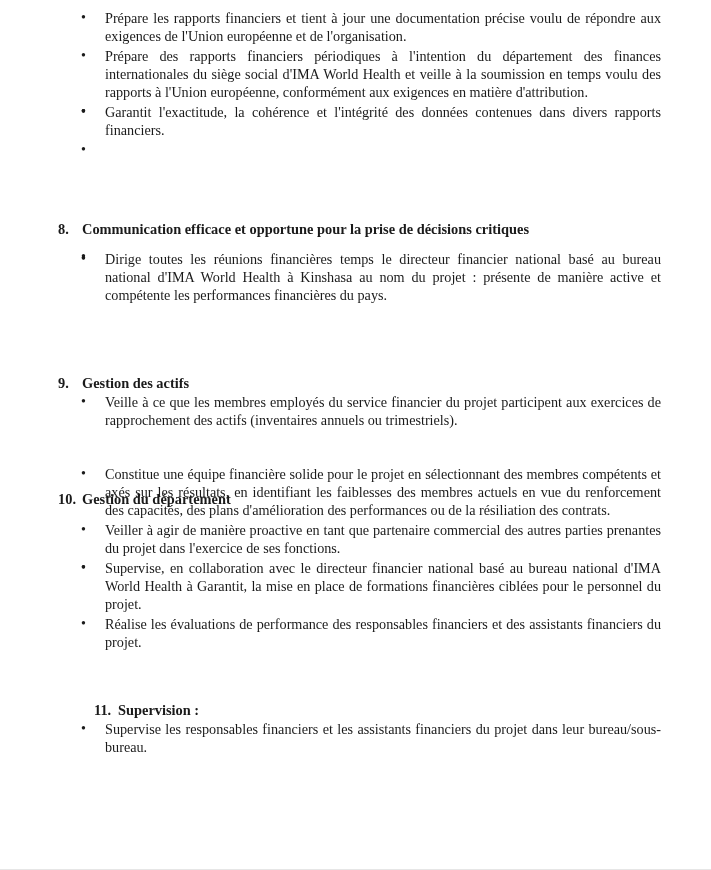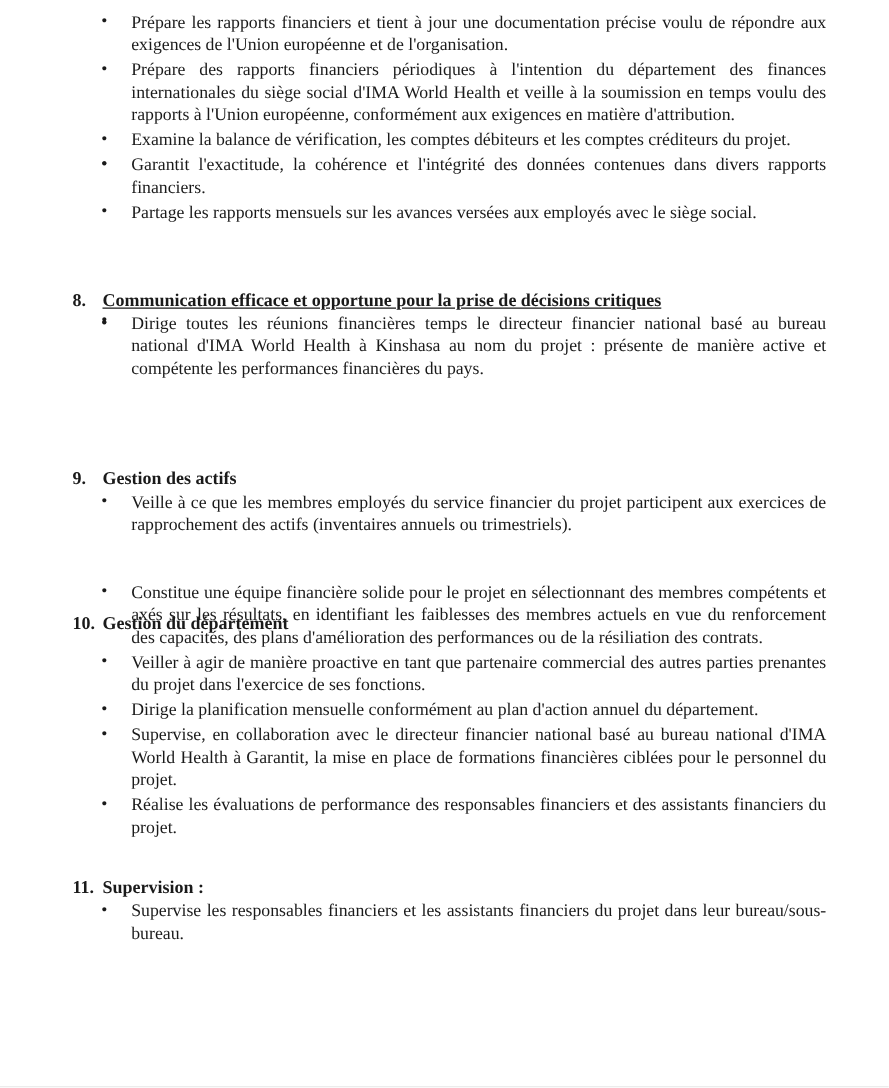--- a/index.html
+++ b/index.html
@@ -37,27 +37,27 @@
   }
 </style>
 </head>
 <body>
 
 <div class="page">
 
   <ul class="bullets list-a" style="top:9px;">
     <li><span class="dot">•</span><span>Prépare les rapports financiers et tient à jour une documentation précise voulu de répondre aux exigences de l'Union européenne et de l'organisation.</span></li>
     <li><span class="dot">•</span><span>Prépare des rapports financiers périodiques à l'intention du département des finances internationales du siège social d'IMA World Health et veille à la soumission en temps voulu des rapports à l'Union européenne, conformément aux exigences en matière d'attribution.</span></li>
-    <li><span class="dot">•</span><span>Examine la balance de vérification, les comptes débiteurs et les comptes créditeurs du projet.</span></li>
+    <li><span class="dot">•</span></li>
     <li><span class="dot">•</span></li>
     <li><span class="dot">•</span><span>Garantit l'exactitude, la cohérence et l'intégrité des données contenues dans divers rapports financiers.</span></li>
-    <li><span class="dot">•</span><span>Partage les rapports mensuels sur les avances versées aux employés avec le siège social.</span></li>
+    <li><span class="dot">•</span></li>
   </ul>
 
-  <div class="section-head" style="top:232px;text-decoration:underline;">
+  <div class="section-head" style="top:220px;">
     <span class="num">8.</span><span>Communication efficace et opportune pour la prise de décisions critiques</span>
   </div>
   <ul class="bullets list-b" style="top:248px;">
     <li><span class="dot">•</span></li>
     <li><span class="dot">•</span></li>
     <li><span class="dot">•</span><span>Dirige toutes les réunions financières temps le directeur financier national basé au bureau national d'IMA World Health à Kinshasa au nom du projet : présente de manière active et compétente les performances financières du pays.</span></li>
   </ul>
 
   <div class="section-head" style="top:374px;">
     <span class="num">9.</span><span>Gestion des actifs</span>
@@ -65,26 +65,26 @@
   <ul class="bullets list-b" style="top:393px;">
     <li><span class="dot">•</span><span>Veille à ce que les membres employés du service financier du projet participent aux exercices de rapprochement des actifs (inventaires annuels ou trimestriels).</span></li>
   </ul>
 
   <div class="section-head" style="top:446px;margin-top:44px;">
     <span class="num">10.</span><span>Gestion du département</span>
   </div>
   <ul class="bullets list-b" style="top:465px;">
     <li><span class="dot">•</span><span>Constitue une équipe financière solide pour le projet en sélectionnant des membres compétents et axés sur les résultats, en identifiant les faiblesses des membres actuels en vue du renforcement des capacités, des plans d'amélioration des performances ou de la résiliation des contrats.</span></li>
     <li><span class="dot">•</span><span>Veiller à agir de manière proactive en tant que partenaire commercial des autres parties prenantes du projet dans l'exercice de ses fonctions.</span></li>
-    <li><span class="dot">•</span><span>Dirige la planification mensuelle conformément au plan d'action annuel du département.</span></li>
+    <li><span class="dot">•</span></li>
     <li><span class="dot">•</span><span>Supervise, en collaboration avec le directeur financier national basé au bureau national d'IMA World Health à Garantit, la mise en place de formations financières ciblées pour le personnel du projet.</span></li>
     <li><span class="dot">•</span><span>Réalise les évaluations de performance des responsables financiers et des assistants financiers du projet.</span></li>
   </ul>
 
-  <div class="section-head" style="top:701px;">
+  <div class="section-head" style="top:701px;margin-left:36px;">
     <span class="num">11.</span><span>Supervision :</span>
   </div>
   <ul class="bullets list-b" style="top:720px;">
     <li><span class="dot">•</span><span>Supervise les responsables financiers et les assistants financiers du projet dans leur bureau/sous-bureau.</span></li>
   </ul>
 
   <div class="profil">Profil minimal</div>
 
   <div class="bottom-rule"></div>
 </div>

